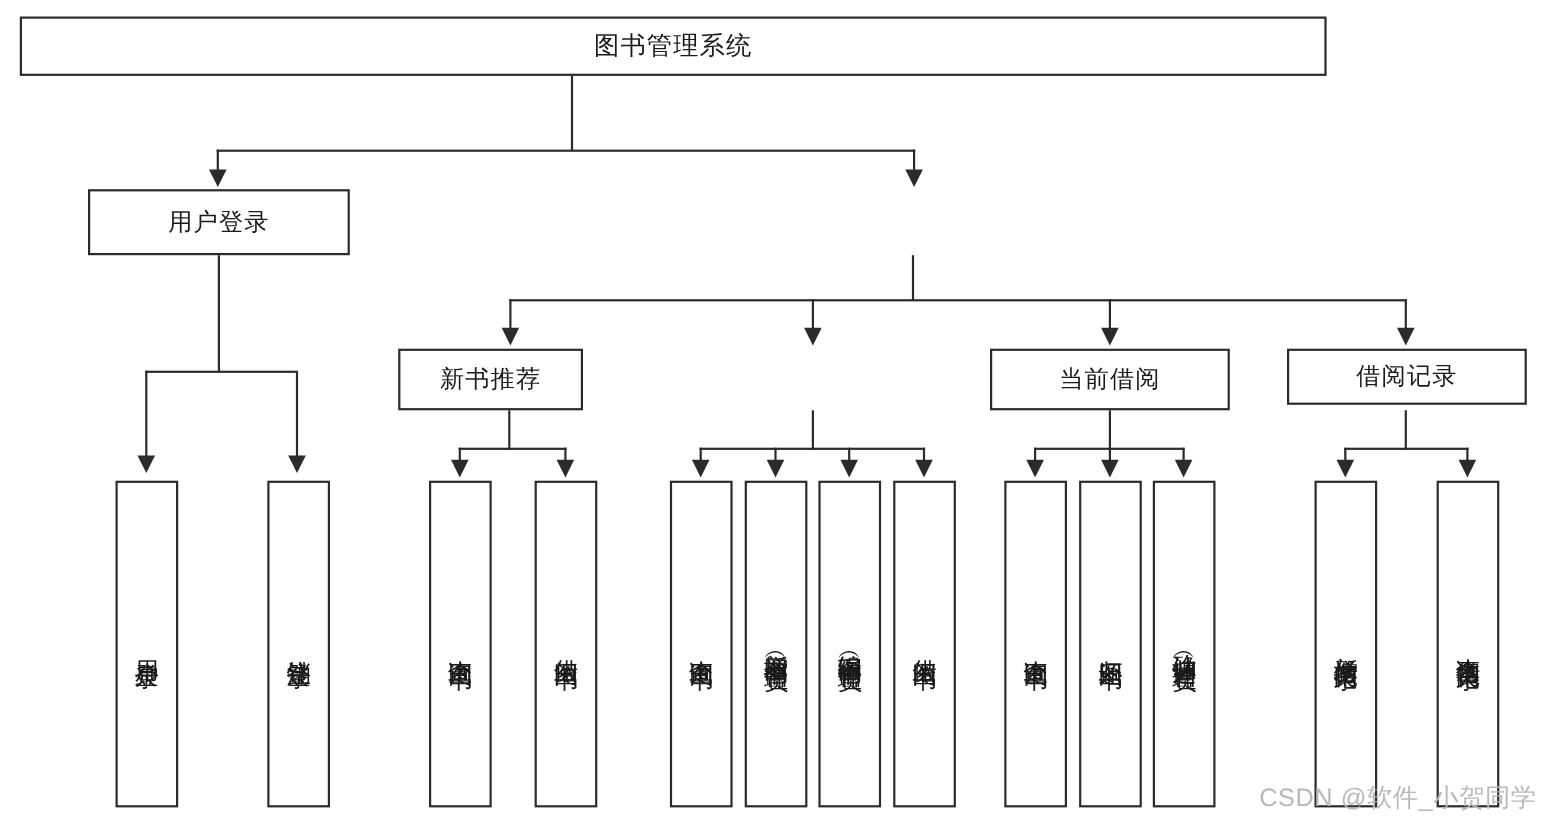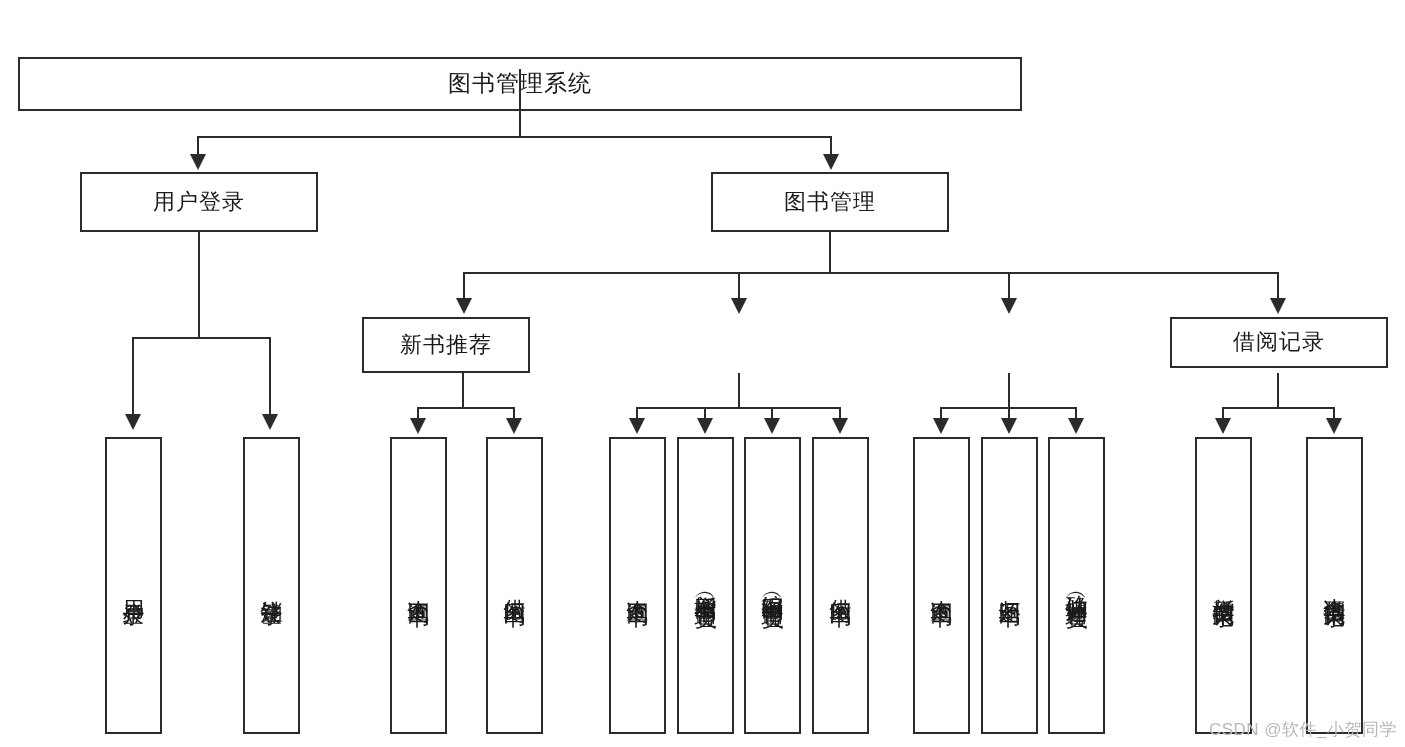--- a/index.html
+++ b/index.html
@@ -60,49 +60,46 @@
     width: 0;
     height: 0;
     border-left: 8px solid transparent;
     border-right: 8px solid transparent;
     border-top: 16px solid #2b2b2b;
   }
   .watermark {
     position: absolute;
     right: 8px;
     bottom: 6px;
-    font-size: 17px;
+    font-size: 23px;
     color: #b8b8b8;
     letter-spacing: 0.5px;
     white-space: nowrap;
   }
 </style>
 </head>
 <body>
 
 <div id="canvas">
 
-  <div class="node node-h node-root" style="left:18px; top:15px; width:1004px; height:54px;margin-top:42px;">
+  <div class="node node-h node-root" style="left:18px; top:15px; width:1188px; height:54px;">
     <span>图书管理系统</span>
   </div>
 
   <div class="edge edge-v" style="left:519px; top:69px; width:2px; height:68px;"></div>
 
   <div class="edge edge-h" style="left:197px; top:136px; width:635px; height:2px;"></div>
 
   <div class="edge edge-v" style="left:197px; top:136px; width:2px; height:20px;"></div>
   <div class="arrow" style="left:190px; top:154px;"></div>
   <div class="edge edge-v" style="left:830px; top:136px; width:2px; height:20px;"></div>
   <div class="arrow" style="left:823px; top:154px;"></div>
 
   <div class="node node-h" style="left:80px; top:172px; width:238px; height:60px;">
     <span>用户登录</span>
-  </div>
-  <div class="node node-h" style="left:711px; top:172px; width:238px; height:60px;">
-    <span>图书管理</span>
   </div>
 
   <div class="edge edge-v" style="left:198px; top:232px; width:2px; height:106px;"></div>
   <div class="edge edge-h" style="left:132px; top:337px; width:137px; height:2px;"></div>
   <div class="edge edge-v" style="left:132px; top:337px; width:2px; height:80px;"></div>
   <div class="arrow" style="left:125px; top:414px;"></div>
   <div class="edge edge-v" style="left:269px; top:337px; width:2px; height:80px;"></div>
   <div class="arrow" style="left:262px; top:414px;"></div>
 
   <div class="edge edge-v" style="left:829px; top:232px; width:2px; height:41px;"></div>
@@ -115,20 +112,23 @@
   <div class="arrow" style="left:731px; top:298px;"></div>
 
   <div class="edge edge-v" style="left:1008px; top:272px; width:2px; height:30px;"></div>
   <div class="arrow" style="left:1001px; top:298px;"></div>
 
   <div class="edge edge-v" style="left:1277px; top:272px; width:2px; height:30px;"></div>
   <div class="arrow" style="left:1270px; top:298px;"></div>
 
   <div class="node node-h" style="left:362px; top:317px; width:168px; height:56px;">
     <span>新书推荐</span>
+  </div>
+  <div class="node node-h" style="left:900px; top:317px; width:218px; height:56px;">
+    <span>当前借阅</span>
   </div>
   <div class="node node-h" style="left:1170px; top:317px; width:218px; height:51px;">
     <span>借阅记录</span>
   </div>
 
   <div class="edge edge-v" style="left:462px; top:373px; width:2px; height:36px;"></div>
   <div class="edge edge-h" style="left:417px; top:407px; width:98px; height:2px;"></div>
   <div class="edge edge-v" style="left:417px; top:407px; width:2px; height:14px;"></div>
   <div class="arrow" style="left:410px; top:418px;"></div>
   <div class="edge edge-v" style="left:513px; top:407px; width:2px; height:14px;"></div>

